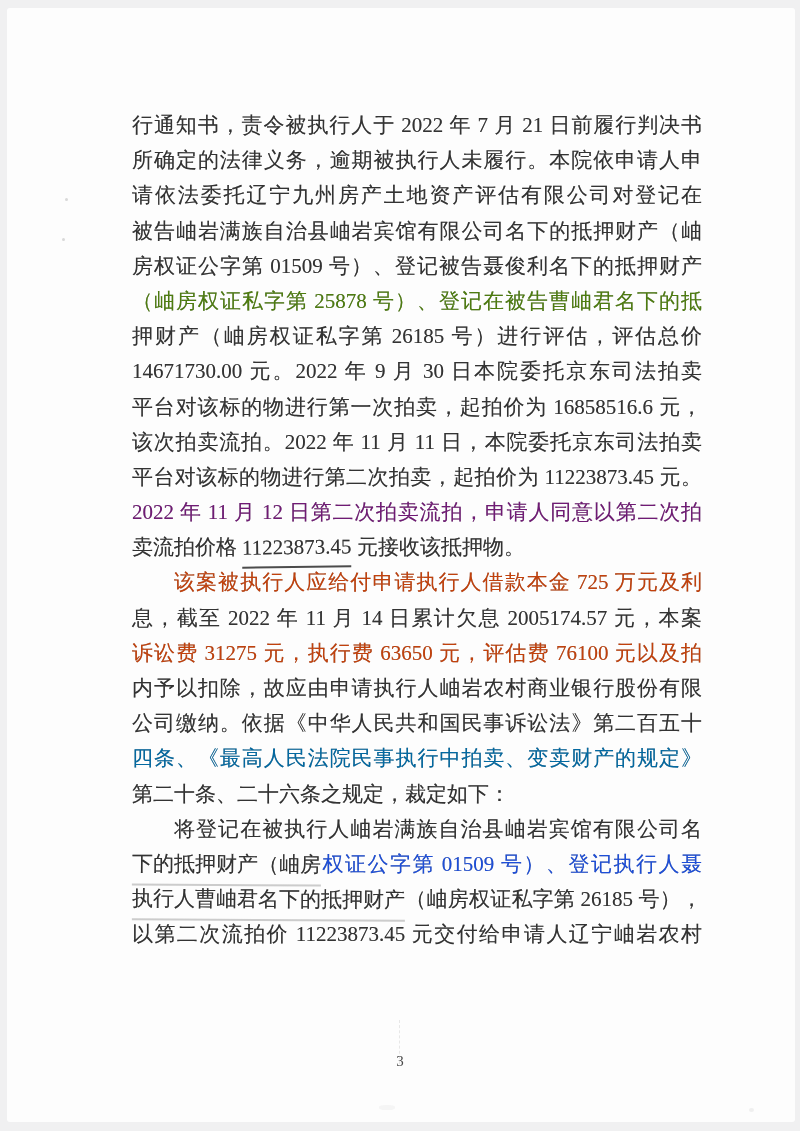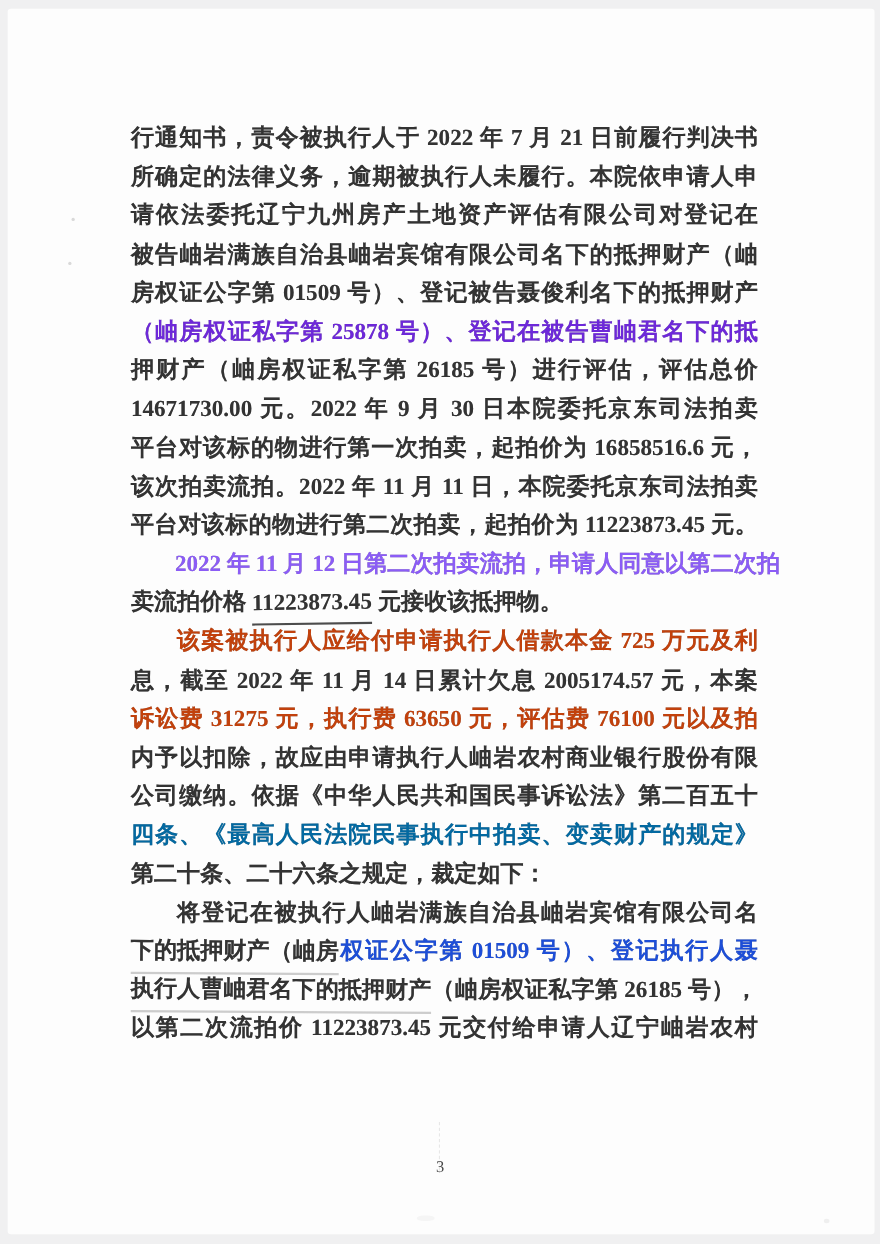--- a/index.html
+++ b/index.html
@@ -15,24 +15,23 @@
     position: absolute;
     left: 7px;
     top: 8px;
     right: 5px;
     bottom: 9px;
     background: #fdfdfd;
     border-radius: 3px;
   }
   .doc-body {
     position: absolute;
-    left: 119px;
+    left: 132px;
     top: 108px;
     width: 570px;
-    font-weight: bold;
   }
   .doc-line {
     height: 35.2px;
     line-height: 35.2px;
     font-size: 21px;
     color: #333333;
     white-space: nowrap;
     text-align: justify;
     text-align-last: justify;
     text-justify: inter-character;
@@ -91,27 +90,27 @@
   <div class="speck s4"></div>
   <div class="fold-crease"></div>
 </div>
 
 <div class="doc-body">
     <div class="doc-line"><span style="color: rgb(51, 51, 51);">行通知书，责令被执行人于 2022 年 7 月 21 日前履行判决书</span></div>
     <div class="doc-line"><span style="color: rgb(51, 51, 51);">所确定的法律义务，逾期被执行人未履行。本院依申请人申</span></div>
     <div class="doc-line"><span style="color: rgb(51, 51, 51);">请依法委托辽宁九州房产土地资产评估有限公司对登记在</span></div>
     <div class="doc-line"><span style="color: rgb(51, 51, 51); margin-top: 21px;">被告岫岩满族自治县岫岩宾馆有限公司名下的抵押财产（岫</span></div>
     <div class="doc-line"><span style="color: rgb(51, 51, 51);">房权证公字第 01509 号）、登记被告聂俊利名下的抵押财产</span></div>
-    <div class="doc-line"><span style="color: #6d28d9;">（岫房权证私字第 25878 号）、登记在被告曹岫君名下的抵</span></div>
+    <div class="doc-line"><span style="color: #4d7c0f;">（岫房权证私字第 25878 号）、登记在被告曹岫君名下的抵</span></div>
     <div class="doc-line"><span style="color: rgb(51, 51, 51);">押财产（岫房权证私字第 26185 号）进行评估，评估总价</span></div>
     <div class="doc-line"><span style="color: rgb(51, 51, 51);">14671730.00 元。2022 年 9 月 30 日本院委托京东司法拍卖</span></div>
     <div class="doc-line"><span style="color: rgb(51, 51, 51);">平台对该标的物进行第一次拍卖，起拍价为 16858516.6 元，</span></div>
     <div class="doc-line"><span style="color: rgb(51, 51, 51);">该次拍卖流拍。2022 年 11 月 11 日，本院委托京东司法拍卖</span></div>
     <div class="doc-line"><span style="color: rgb(51, 51, 51);">平台对该标的物进行第二次拍卖，起拍价为 11223873.45 元。</span></div>
-    <div class="doc-line"><span style="color: #8b5cf6; margin-left: 40px;">2022 年 11 月 12 日第二次拍卖流拍，申请人同意以第二次拍</span></div>
+    <div class="doc-line"><span style="color: #701a75;">2022 年 11 月 12 日第二次拍卖流拍，申请人同意以第二次拍</span></div>
     <div class="doc-line para-end"><span style="color: rgb(51, 51, 51);">卖流拍价格 </span><span class="u-pen" style="color: rgb(51, 51, 51);">11223873.45</span><span style="color: rgb(51, 51, 51);"> 元接收该抵押物。</span></div>
     <div class="doc-line indent"><span style="color: #c2410c;">该案被执行人应给付申请执行人借款本金 725 万元及利</span></div>
     <div class="doc-line"><span style="color: rgb(51, 51, 51);">息，截至 2022 年 11 月 14 日累计欠息 2005174.57 元，本案</span></div>
     <div class="doc-line"><span style="color: #c2410c;">诉讼费 31275 元，执行费 63650 元，评估费 76100 元以及拍</span></div>
     <div class="doc-line"><span style="color: rgb(51, 51, 51);">内予以扣除，故应由申请执行人岫岩农村商业银行股份有限</span></div>
     <div class="doc-line"><span style="color: rgb(51, 51, 51);">公司缴纳。依据《中华人民共和国民事诉讼法》第二百五十</span></div>
     <div class="doc-line"><span style="color: #0369a1;">四条、《最高人民法院民事执行中拍卖、变卖财产的规定》</span></div>
     <div class="doc-line para-end"><span style="color: rgb(51, 51, 51);">第二十条、二十六条之规定，裁定如下：</span></div>
     <div class="doc-line indent"><span style="color: rgb(51, 51, 51);">将登记在被执行人岫岩满族自治县岫岩宾馆有限公司名</span></div>
     <div class="doc-line"><span class="u-pencil" style="color: rgb(51, 51, 51);">下的抵押财产（岫房</span><span style="color: #1d4ed8; margin-top: 24px;">权证公字第 01509 号）、登记执行人聂</span></div>

